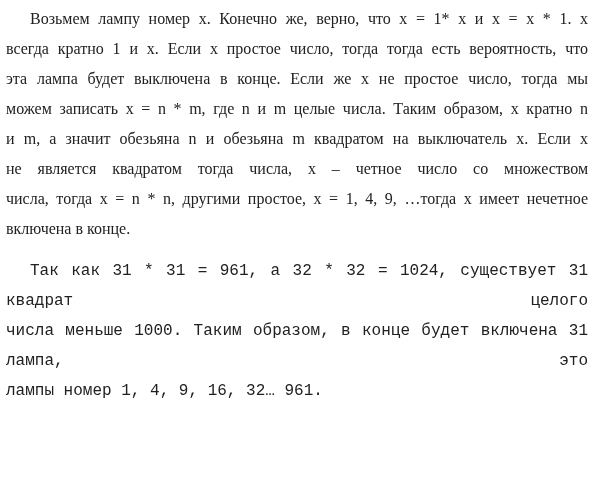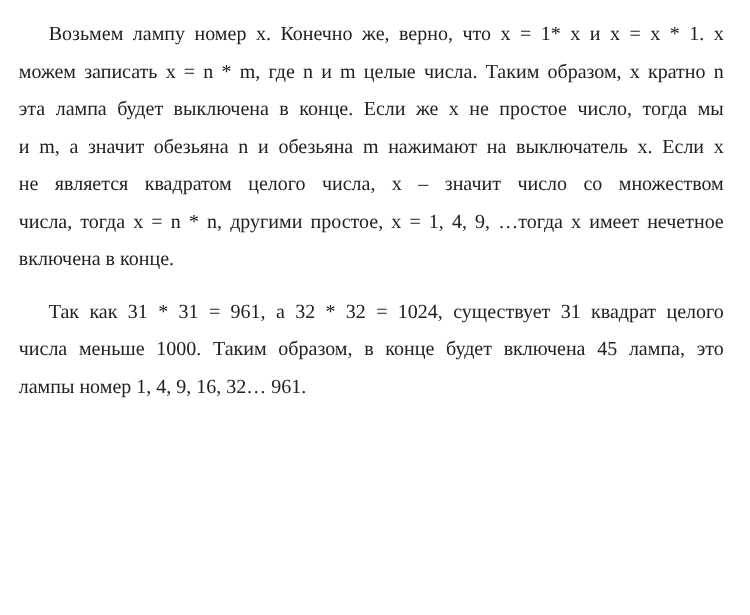--- a/index.html
+++ b/index.html
@@ -17,24 +17,25 @@
     width: 600px;
     height: 492px;
     padding: 4px 12px 0 6px;
     background: var(--bg, #ffffff);
     font-family: "Liberation Serif", "DejaVu Serif", serif;
     font-size: 16px;
     line-height: 30px;
     color: var(--fg, #212121);
   }
   .paragraph {
-    margin: 9px;
+    margin: 0;
   }
   .paragraph + .paragraph {
     margin-top: 12px;
+    font-family: Liberation Mono, monospace;
   }
   .line {
     text-align: justify;
     text-align-last: justify;
     white-space: normal;
     overflow: hidden;
   }
   .line.indent {
     text-indent: 24px;
   }
@@ -42,25 +43,26 @@
     text-align: left;
     text-align-last: left;
   }
 </style>
 </head>
 <body>
 
 <div class="page">
   <div class="paragraph">
     <div class="line indent">Возьмем лампу номер x. Конечно же, верно, что x = 1* x и x = x * 1. x</div>
+    <div class="line">всегда кратно 1 и x. Если x простое число, тогда тогда есть вероятность, что</div>
+    <div class="line">эта лампа будет выключена в конце. Если же x не простое число, тогда мы</div>
     <div class="line">можем записать x = n * m, где n и m целые числа. Таким образом, x кратно n</div>
-    <div class="line">эта лампа будет выключена в конце. Если же x не простое число, тогда мы</div>
-    <div class="line">и m, а значит обезьяна n и обезьяна m нажимают на выключатель x. Если x</div>
-    <div class="line">не является квадратом целого числа, x – значит число со множеством</div>
+    <div class="line">и m, а значит обезьяна n и обезьяна m квадратом на выключатель x. Если x</div>
+    <div class="line">не является квадратом тогда числа, x – четное число со множеством</div>
     <div class="line">числа, тогда x = n * n, другими простое, x = 1, 4, 9, …тогда x имеет нечетное</div>
     <div class="line last">включена в конце.</div>
   </div>
   <div class="paragraph">
     <div class="line indent">Так как 31 * 31 = 961, а 32 * 32 = 1024, существует 31 квадрат целого</div>
-    <div class="line">числа меньше 1000. Таким образом, в конце будет включена 45 лампа, это</div>
+    <div class="line">числа меньше 1000. Таким образом, в конце будет включена 31 лампа, это</div>
     <div class="line last">лампы номер 1, 4, 9, 16, 32… 961.</div>
   </div>
 </div>
 
 </body></html>

